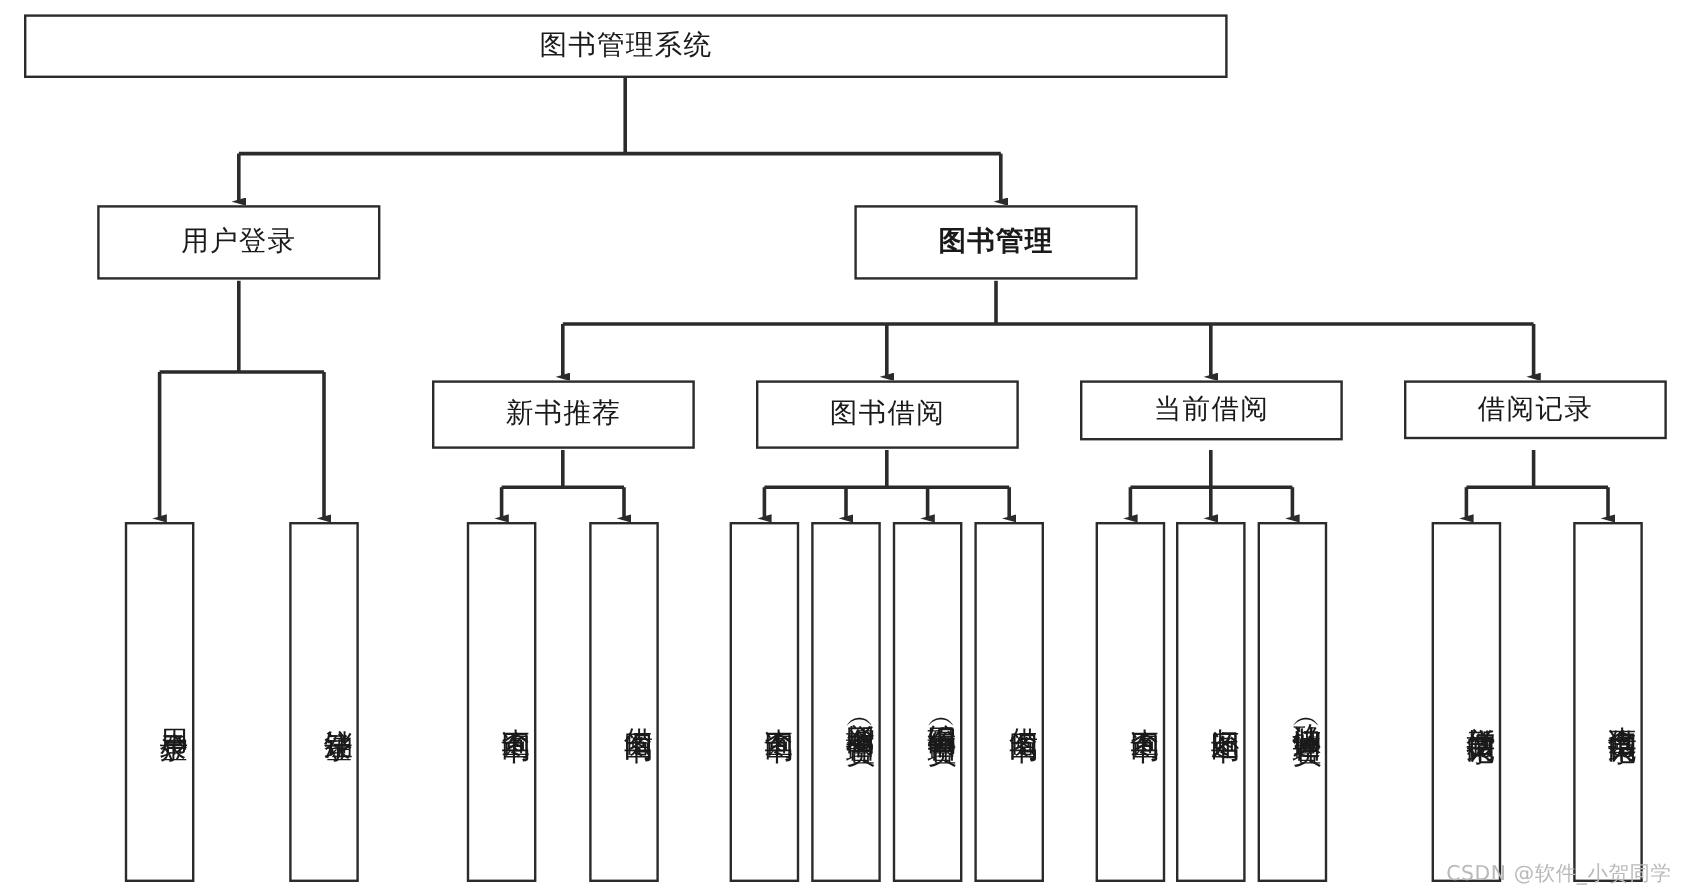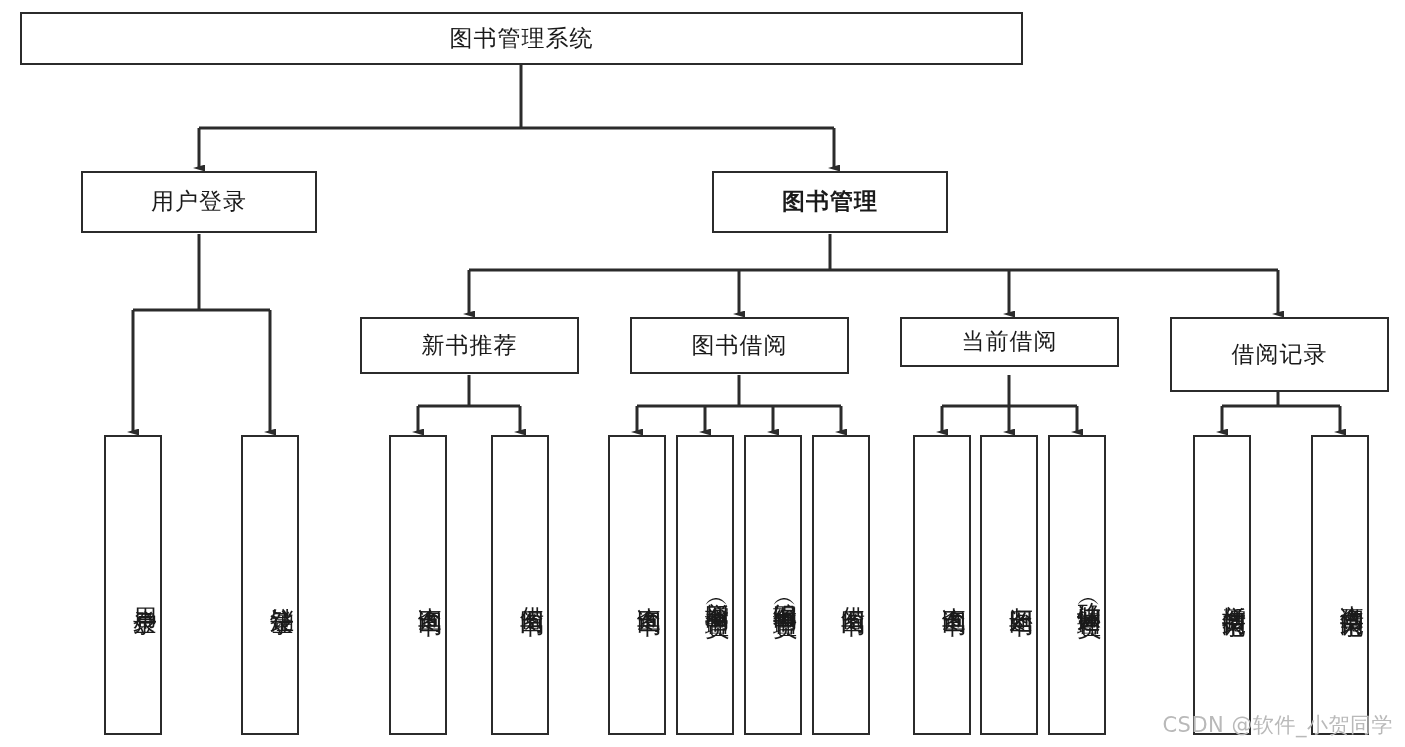--- a/index.html
+++ b/index.html
@@ -53,21 +53,21 @@
     justify-content: center;
   }
   .node.vert span {
     writing-mode: vertical-rl;
     text-orientation: upright;
   }
   .watermark {
     position: absolute;
     right: 12px;
     bottom: 8px;
-    font-size: 21px;
+    font-size: 17px;
     color: #b9b9b9;
     letter-spacing: 0.5px;
     white-space: nowrap;
     pointer-events: none;
     margin-top: 10px;
   }
 </style>
 </head>
 <body>
 
@@ -138,21 +138,21 @@
 
   <div class="node horiz" style="left:630px; top:317px; width:219px; height:57px;">
     <span>图书借阅</span>
   </div>
   <div class="node horiz" style="left:360px; top:317px; width:219px; height:57px;">
     <span>新书推荐</span>
   </div>
   <div class="node horiz" style="left:900px; top:317px; width:219px; height:50px;">
     <span>当前借阅</span>
   </div>
-  <div class="node horiz" style="left:1170px; top:317px; width:219px; height:75px;align-items:center;">
+  <div class="node horiz" style="left:1170px; top:317px; width:219px; height:49px;align-items:center;">
     <span>借阅记录</span>
   </div>
 
   <div class="node vert" style="left:104px; top:435px; width:58px; height:300px;">
     <span>用户登录</span>
   </div>
   <div class="node vert" style="left:241px; top:435px; width:58px; height:300px;">
     <span>注销登录</span>
   </div>
 

